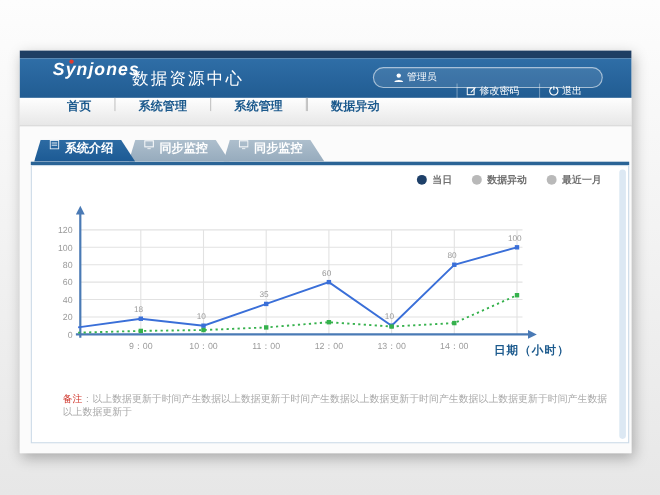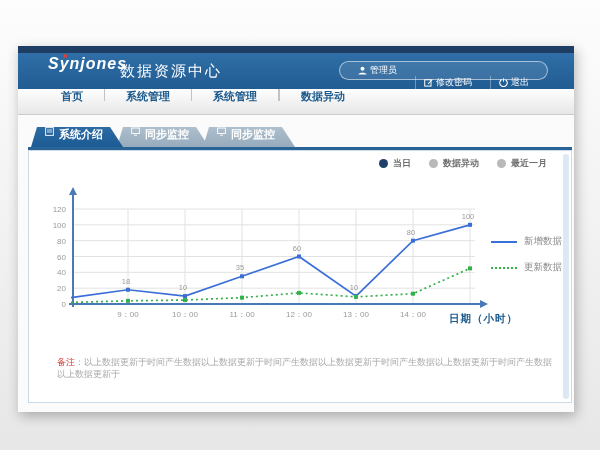--- a/index.html
+++ b/index.html
@@ -236,29 +236,19 @@
             <rect x="89" y="114.83333333333333" width="4" height="4" fill="#35b14c"></rect>
             <rect x="146" y="114.04166666666667" width="4" height="4" fill="#35b14c"></rect>
             <rect x="203" y="111.66666666666667" width="4" height="4" fill="#35b14c"></rect>
             <rect x="260" y="106.91666666666667" width="4" height="4" fill="#35b14c"></rect>
             <rect x="317" y="110.875" width="4" height="4" fill="#35b14c"></rect>
             <rect x="374" y="107.70833333333333" width="4" height="4" fill="#35b14c"></rect>
             <rect x="431" y="82.375" width="4" height="4" fill="#35b14c"></rect>
           </svg>
       </div>
 
-      <div class="legend">
-        <div class="legend-item">
-          <span class="legend-line"></span>
-          <span class="legend-text">新增数据</span>
-        </div>
-        <div class="legend-item">
-          <span class="legend-line dotted"></span>
-          <span class="legend-text">更新数据</span>
-        </div>
-      </div>
 
       <div class="note-row">
         <span class="note-prefix">备注</span><span>：</span><span>以上数据更新于时间产生数据以上数据更新于时间产生数据以上数据更新于时间产生数据以上数据更新于时间产生数据以上数据更新于</span>
       </div>
     </div>
   </div>
 </div>
 
 </body></html>

